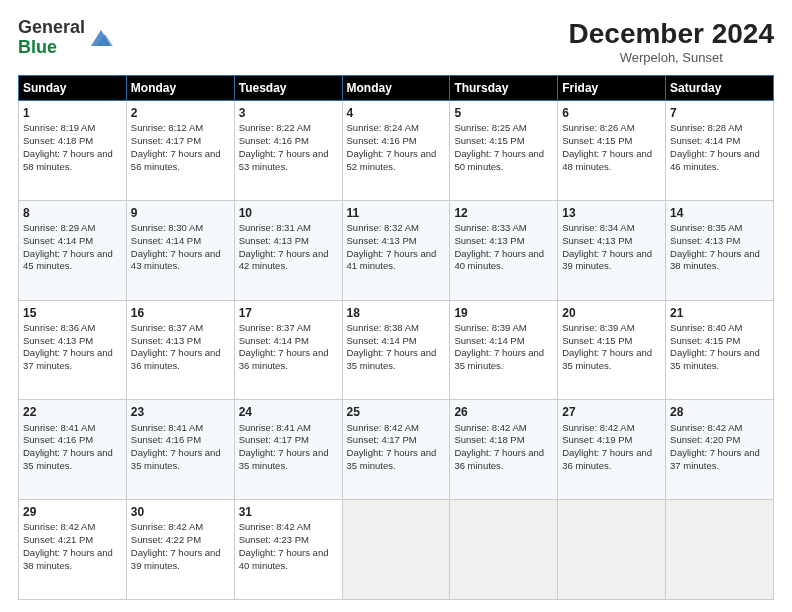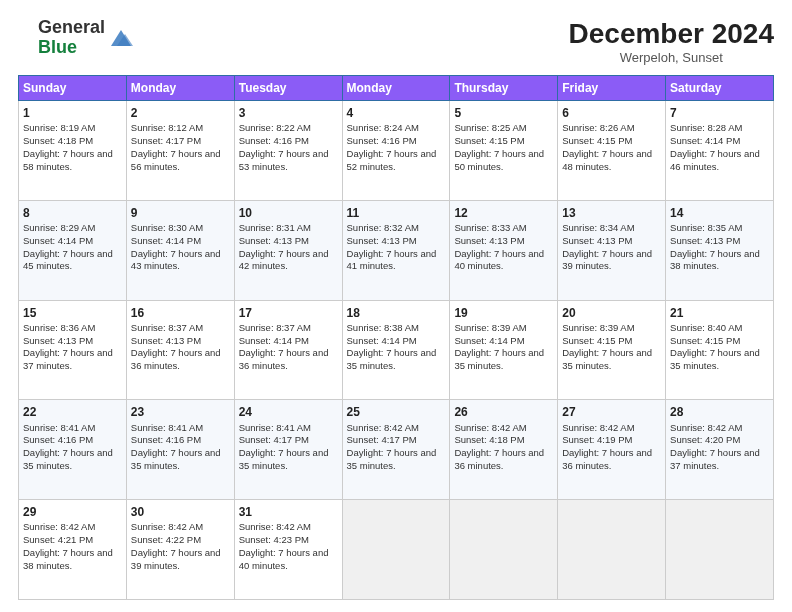--- a/index.html
+++ b/index.html
@@ -19,21 +19,20 @@
     }
     .header {
       display: flex;
       justify-content: space-between;
       align-items: flex-start;
       margin-bottom: 10px;
     }
     .logo {
       display: flex;
       align-items: center;
-      margin-left: 20px;
     }
     .logo-text {
       font-size: 18px;
       font-weight: bold;
       line-height: 1.1;
     }
     .logo-general { color: #333; }
     .logo-blue { color: #15803d; }
     .logo-icon {
       width: 28px;
@@ -53,21 +52,21 @@
       color: #555;
     }
     .calendar {
       flex: 1;
       border: 1px solid #ccc;
       border-collapse: collapse;
       width: 100%;
       table-layout: fixed;
     }
     .calendar th {
-      background: #8b5cf6;
+      background: #000000;
       color: #fff;
       font-size: 12px;
       font-weight: bold;
       padding: 5px 4px;
       text-align: left;
       border: 1px solid #2e6da4;
     }
     .calendar td {
       border: 1px solid #ccc;
       vertical-align: top;

